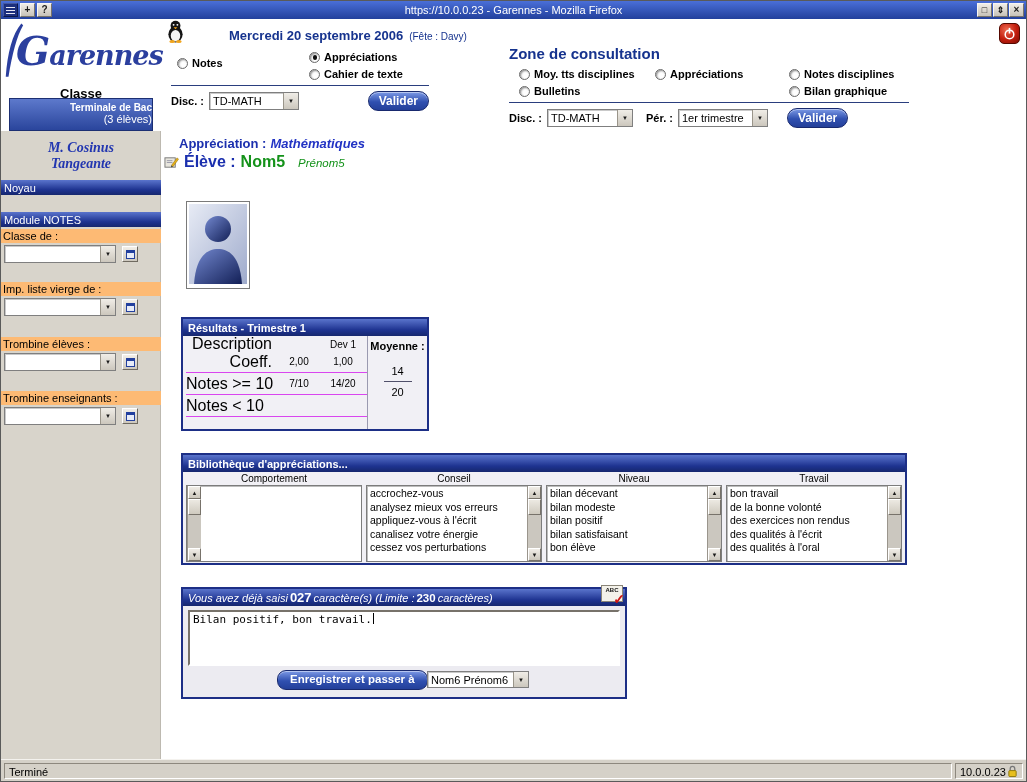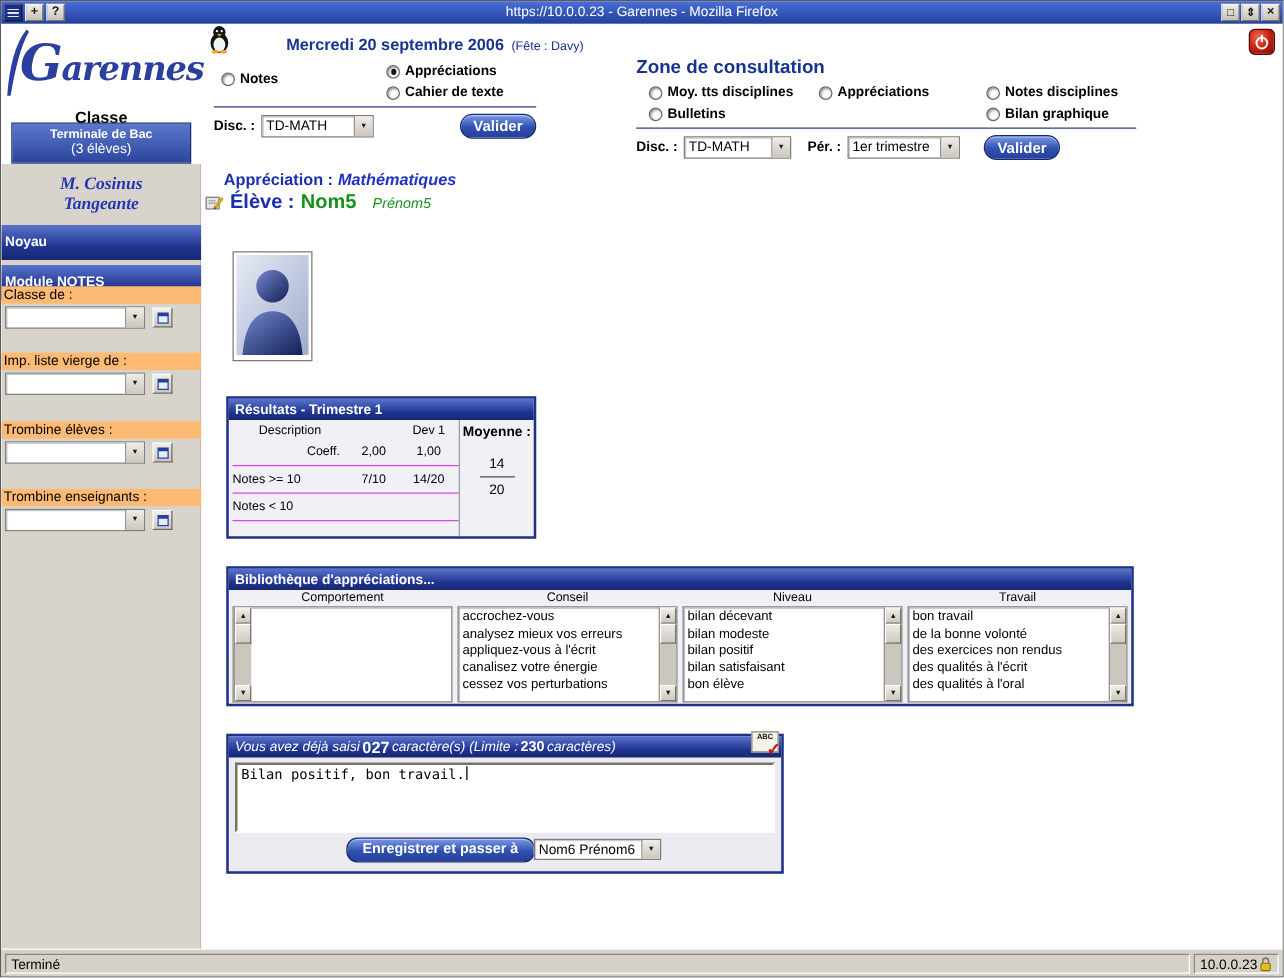--- a/index.html
+++ b/index.html
@@ -19,21 +19,21 @@
 
   
   .content { flex:1 1 auto; display:flex; flex-direction:column; background:#fff; overflow:hidden; }
 
   .header-band { flex:0 0 112px; position:relative; background:#fff; }
 
   .logo-quill { position:absolute; left:2px; top:2px; }
   .logo-text { position:absolute; left:15px; top:12px; width:148px; font-family:"DejaVu Serif", serif; font-style:italic; font-weight:bold; font-size:27px; color:#2b3f9e; letter-spacing:-1px; line-height:1; }
   .logo-text::first-letter { font-size:40px; }
   .classe-title { position:absolute; left:0; top:67px; width:160px; text-align:center; font-weight:bold; font-size:13px; }
-  .classe-box { position:absolute; left:8px; top:79px; width:144px; height:33px; background:linear-gradient(#5d79cc,#2a459c); border:1px solid #1c2f72; color:#fff; text-align:center; padding-top:3px; }
+  .classe-box { position:absolute; left:8px; top:79px; width:144px; height:33px; background:linear-gradient(#5d79cc,#2a459c); border:1px solid #1c2f72; color:#fff; text-align:right; padding-top:3px; }
   .classe-box .l1 { font-size:10px; font-weight:bold; }
   .classe-box .l2 { font-size:11px; }
 
   .tux { position:absolute; left:165px; top:1px; }
   .date-line { position:absolute; left:228px; top:9px; display:flex; align-items:baseline; color:#16338e; }
   .date-main { font-weight:bold; font-size:13px; }
   .date-fete { font-size:10px; margin-left:6px; }
 
   .power-btn { position:absolute; right:6px; top:4px; width:21px; height:21px; border-radius:5px; background:radial-gradient(circle at 35% 30%, #ef6a50, #c21d0d 55%, #7e0d04); border:1px solid #560800; display:flex; align-items:center; justify-content:center; cursor:pointer; }
 
@@ -57,21 +57,21 @@
   .select-arrow i { font-style:normal; font-size:6px; color:#1a1a1a; }
 
   .btn-blue { background:linear-gradient(#7d9ae6,#3050b0 55%,#24409a); border:1px solid #18296e; border-radius:10px; color:#fff; font-weight:bold; font-size:12px; text-align:center; padding:2px 10px; cursor:pointer; box-shadow:inset 0 1px 0 rgba(255,255,255,.45); white-space:nowrap; }
 
   
   .body-row { flex:1 1 auto; display:flex; overflow:hidden; }
   .sidebar { flex:0 0 160px; background:#d8d4cb; position:relative; border-right:1px solid #bdb9b0; }
   .main { flex:1 1 auto; background:#fff; position:relative; }
 
   .teacher { position:absolute; left:0; top:9px; width:160px; text-align:center; color:#2236b0; font-family:"Liberation Serif", serif; font-style:italic; font-weight:bold; font-size:14px; line-height:16px; }
-  .blue-bar { position:absolute; left:0; width:160px; height:28px; background:linear-gradient(#5a74cc,#1e3390 65%,#16276e); color:#fff; font-weight:bold; font-size:11px; display:flex; align-items:center; padding-left:3px; }
+  .blue-bar { position:absolute; left:0; width:160px; height:15px; background:linear-gradient(#5a74cc,#1e3390 65%,#16276e); color:#fff; font-weight:normal; font-size:11px; display:flex; align-items:center; padding-left:3px; }
   .side-label { position:absolute; left:0; width:160px; height:14px; background:#fdba74; font-size:11px; display:flex; align-items:center; padding-left:2px; }
   .side-row { position:absolute; left:3px; width:154px; height:18px; }
   .side-row .select { position:absolute; left:0; top:0; width:112px; }
   .mini-btn { position:absolute; left:118px; top:1px; width:16px; height:16px; background:linear-gradient(#f2efe9,#ccc7bd); border:1px solid; border-color:#fff #6f6a60 #6f6a60 #fff; display:flex; align-items:center; justify-content:center; cursor:pointer; }
   .mini-glyph { width:9px; height:9px; border:1px solid #23409e; border-top-width:3px; background:#e8ecf8; }
 
   
   .apprec-line { position:absolute; left:18px; top:5px; font-size:13px; color:#1b2fae; }
   .apprec-label { font-weight:bold; }
   .apprec-subject { font-style:italic; font-weight:bold; margin-left:4px; color:#2233c4; }
@@ -84,21 +84,21 @@
 
   
   .panel { position:absolute; border:2px solid #1d2f86; background:#f1f0f5; }
   .panel-header { height:17px; background:linear-gradient(#5a74cc,#1e3390 65%,#16276e); color:#fff; font-weight:bold; font-size:11px; display:flex; align-items:center; padding:0 5px; position:relative; white-space:nowrap; }
 
   .results-panel { left:20px; top:186px; width:248px; height:114px; }
   .results-body { display:flex; height:93px; }
   .r-table { flex:0 0 184px; padding:1px 0 0 3px; }
   .r-row { display:flex; align-items:center; height:22px; border-bottom:1px solid #d946ef; }
   .r-head { height:14px; border-bottom:none; font-size:10px; }
-  .c-desc { flex:0 0 92px; font-size:10px; white-space:nowrap; }
+  .c-desc { flex:0 0 92px; font-size:16px; white-space:nowrap; }
   .c-v1 { flex:0 0 42px; text-align:center; font-size:10px; }
   .c-v2 { flex:0 0 46px; text-align:center; font-size:10px; }
   .t-center { text-align:center; }
   .t-right { text-align:right; padding-right:6px; }
   .r-moy { flex:1; border-left:1px solid #9a9ab0; display:flex; flex-direction:column; align-items:center; padding-top:4px; font-size:11px; }
   .moy-label { font-weight:bold; }
   .moy-val { margin-top:13px; }
   .moy-line { width:28px; border-top:1px solid #50506a; margin:4px 0; }
 
   .library-panel { left:20px; top:322px; width:726px; height:112px; }

